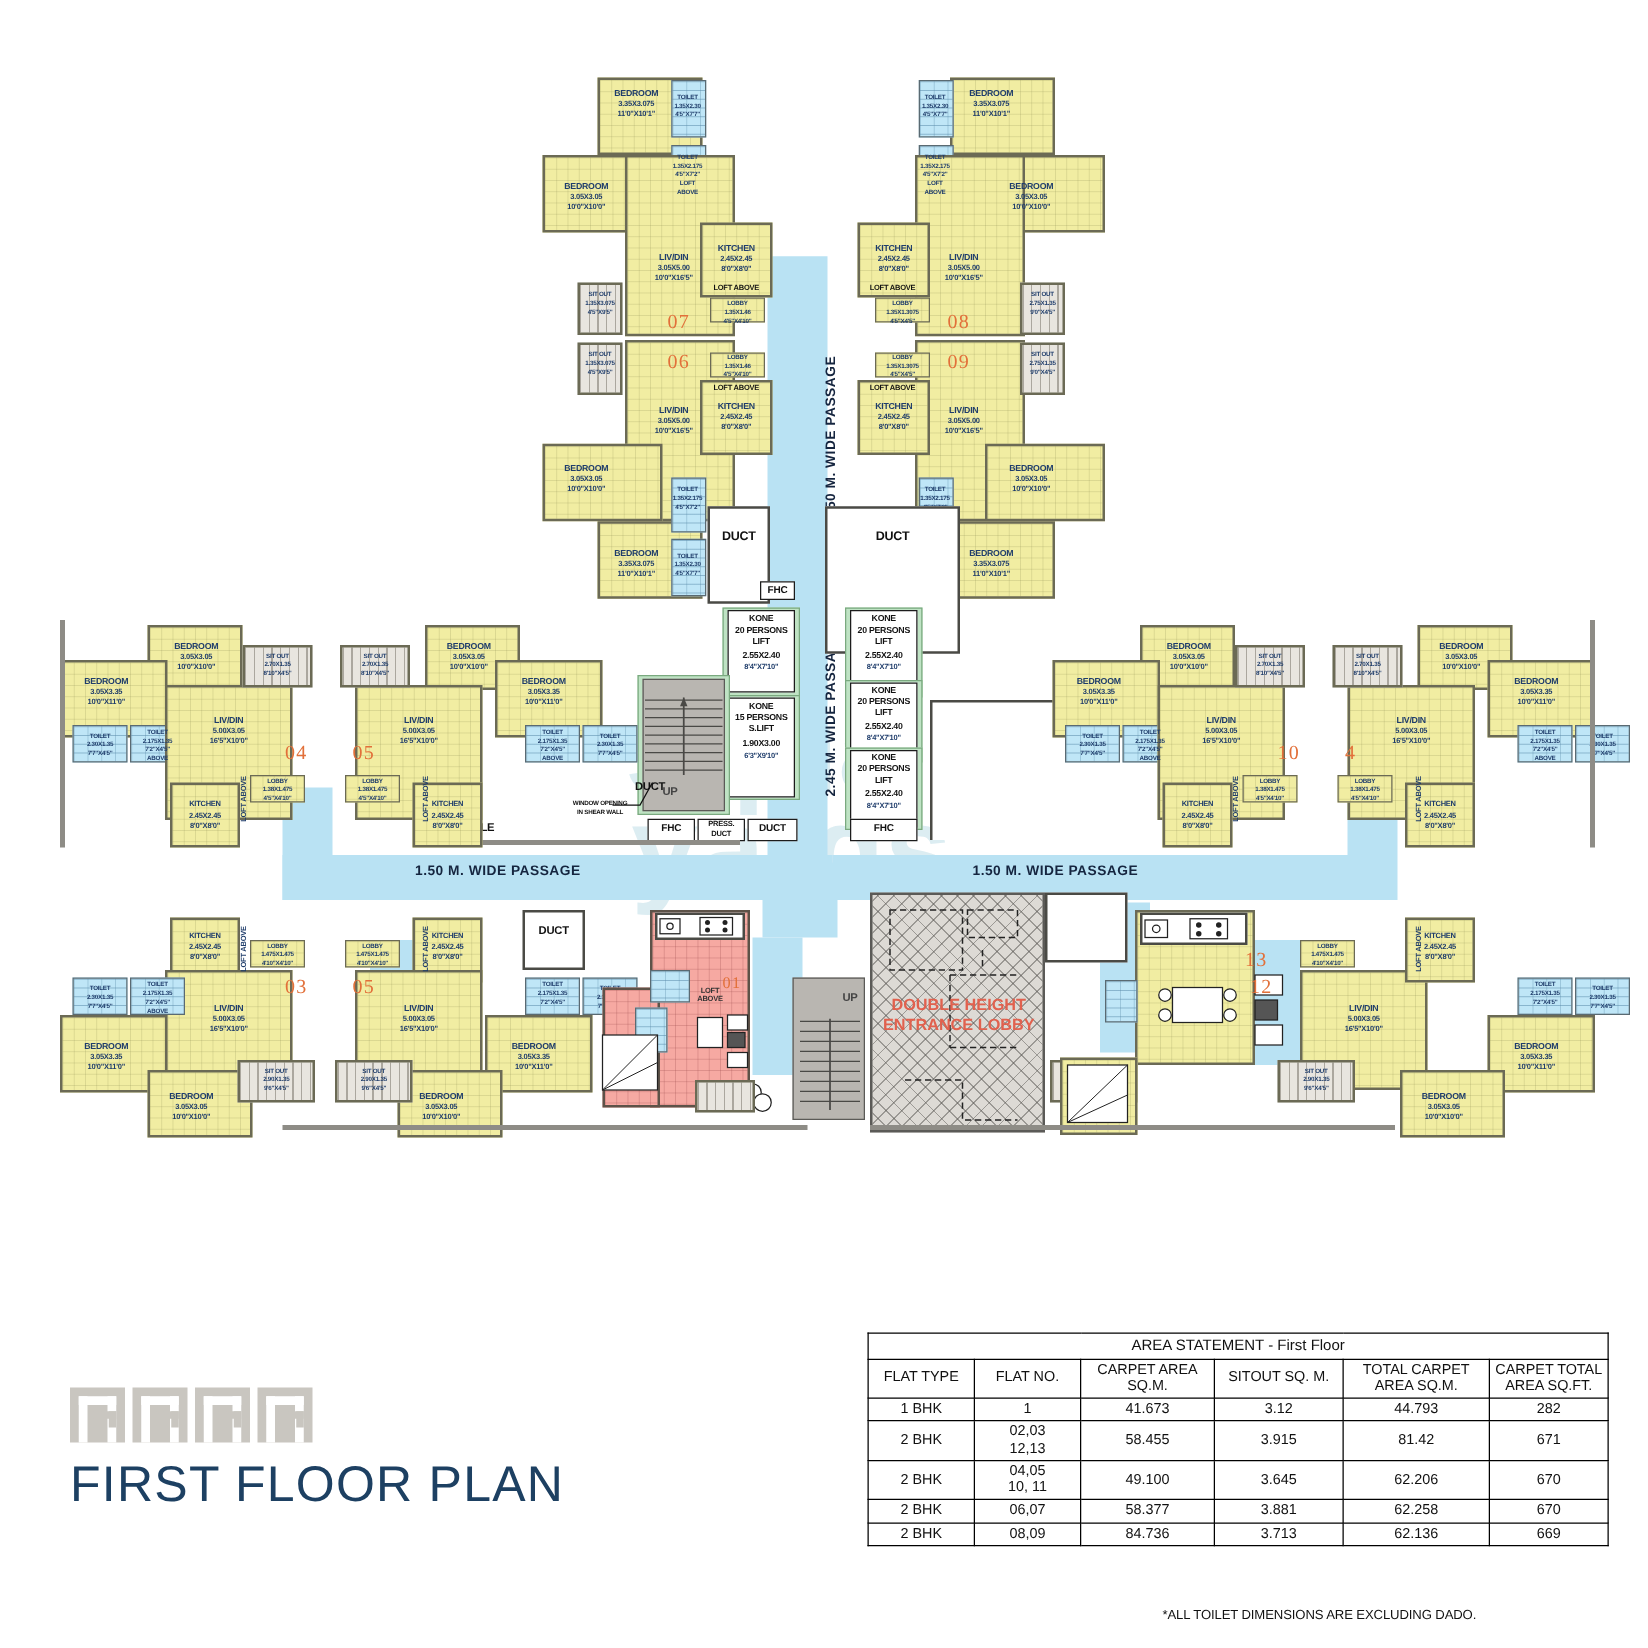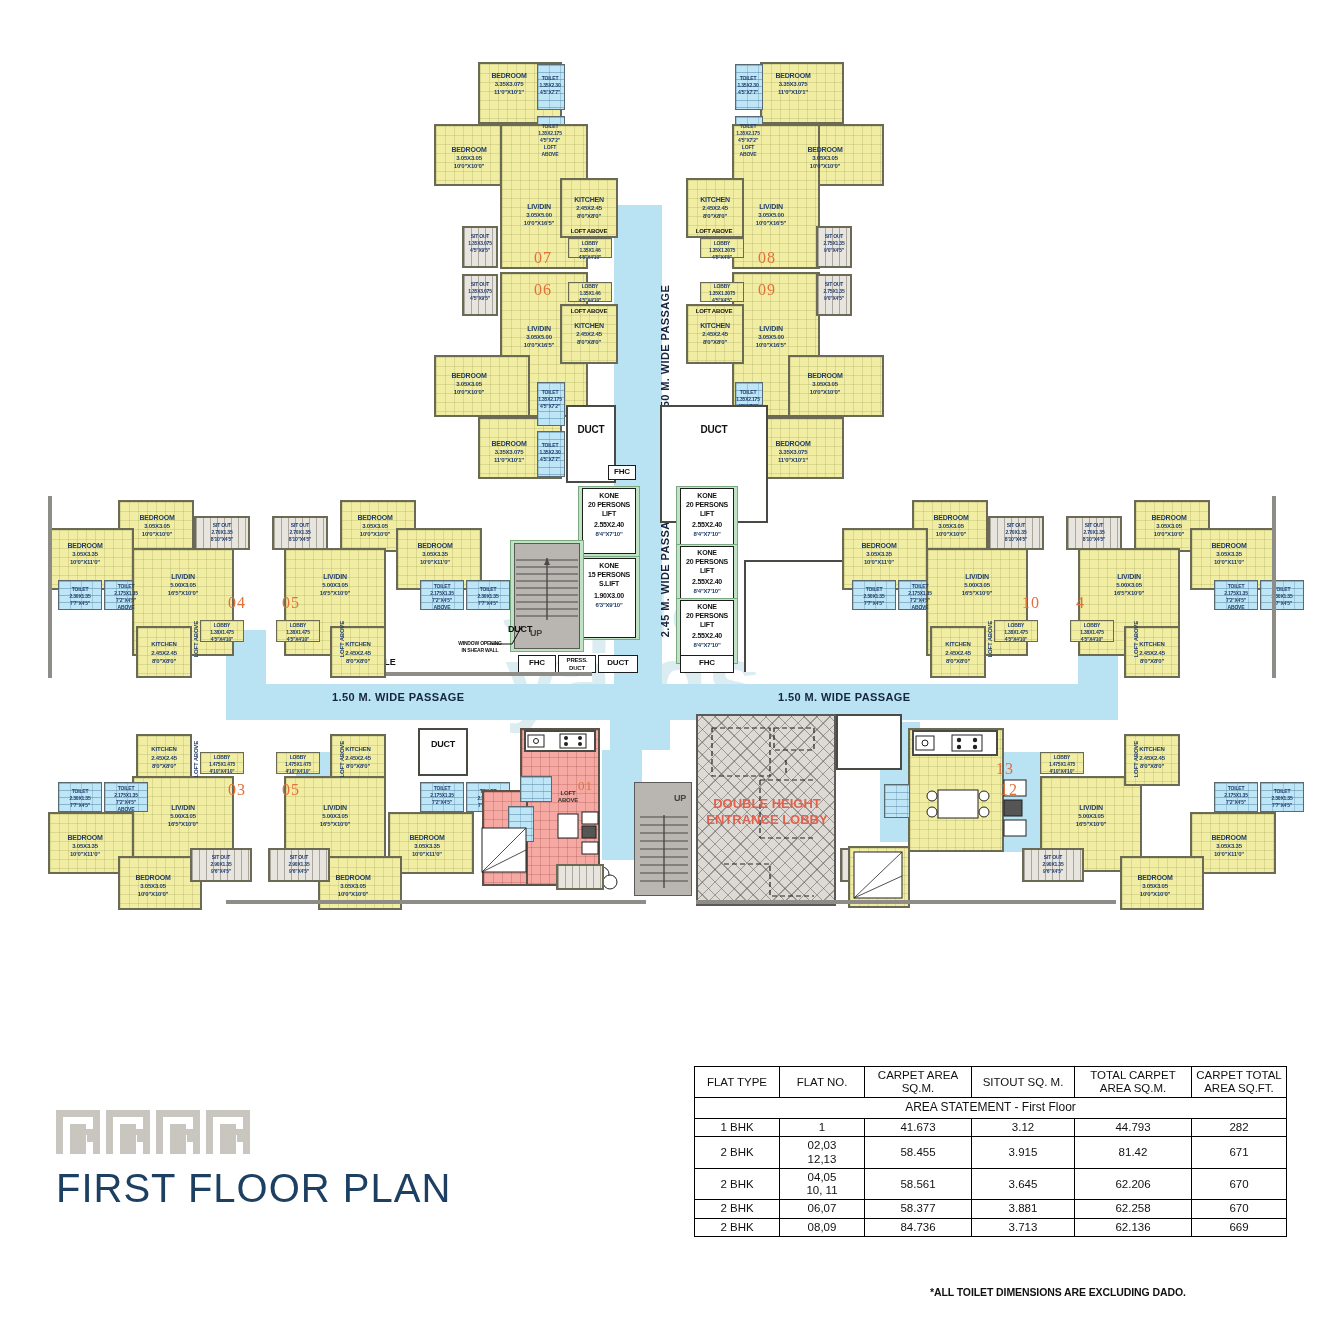--- a/index.html
+++ b/index.html
@@ -90,21 +90,21 @@
         letter-spacing:1px;margin-top:6px;line-height:1;}
 
   
   #areatable{position:absolute;left:694px;top:1066px;border-collapse:collapse;
              font-size:11.5px;color:#111;}
   #areatable td,#areatable th{border:1.2px solid #000;text-align:center;
              padding:2px 3px;font-weight:400;line-height:1.15;}
   #areatable .hd{font-weight:400;}
   #areatable .cap{font-size:12px;padding:3px;}
   .tblnote{position:absolute;left:930px;top:1286px;font-size:10.5px;
-           font-weight:700;color:#111;letter-spacing:-.1px;}
+           font-weight:400;color:#111;letter-spacing:-.1px;}
 </style>
 </head>
 <body>
 
 <div id="plan">
 
   <div class="wm" style="left:500px;top:545px;font-size:96px;">squa</div>
   <div class="wm" style="left:505px;top:625px;font-size:96px;">yards</div>
 
   <div class="ab passage" style="left:614px;top:205px;width:48px;height:505px;"></div>
@@ -745,50 +745,50 @@
     <div class="gk"></div>
     <div class="gk"></div>
     <div class="gk"></div>
   </div>
   <div id="ttl1">FIRST FLOOR PLAN</div>
 </div>
 
 <table id="areatable">
   <tbody id="areabody">
       <tr>
+        <td colspan="6" class="cap">AREA STATEMENT - First Floor</td>
+      </tr>
+      <tr>
         <td class="hd" style="width: 78px;">FLAT TYPE</td>
         <td class="hd" style="width: 78px;">FLAT NO.</td>
         <td class="hd" style="width: 100px;">CARPET AREA SQ.M.</td>
         <td class="hd" style="width: 96px;">SITOUT SQ. M.</td>
         <td class="hd" style="width: 110px;">TOTAL CARPET AREA SQ.M.</td>
         <td class="hd" style="width: 88px;">CARPET TOTAL AREA SQ.FT.</td>
-      </tr>
-      <tr>
-        <td colspan="6" class="cap">AREA STATEMENT - First Floor</td>
       </tr>
       <tr>
         <td>1 BHK</td>
         <td>1</td>
         <td>41.673</td>
         <td>3.12</td>
         <td>44.793</td>
         <td>282</td>
       </tr>
       <tr>
         <td>2 BHK</td>
         <td>02,03<br>12,13</td>
         <td>58.455</td>
         <td>3.915</td>
         <td>81.42</td>
         <td>671</td>
       </tr>
       <tr>
         <td>2 BHK</td>
         <td>04,05<br>10, 11</td>
-        <td>58.561</td>
+        <td>49.100</td>
         <td>3.645</td>
         <td>62.206</td>
         <td>670</td>
       </tr>
       <tr>
         <td>2 BHK</td>
         <td>06,07</td>
         <td>58.377</td>
         <td>3.881</td>
         <td>62.258</td>

